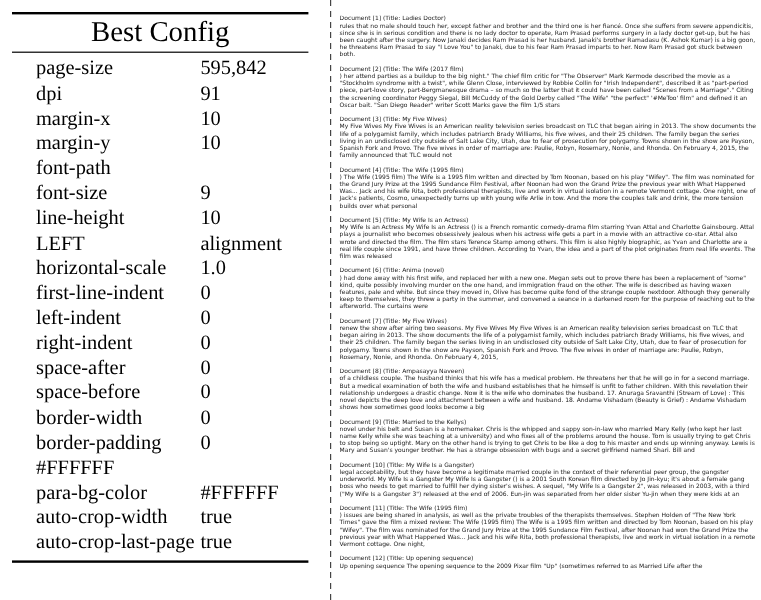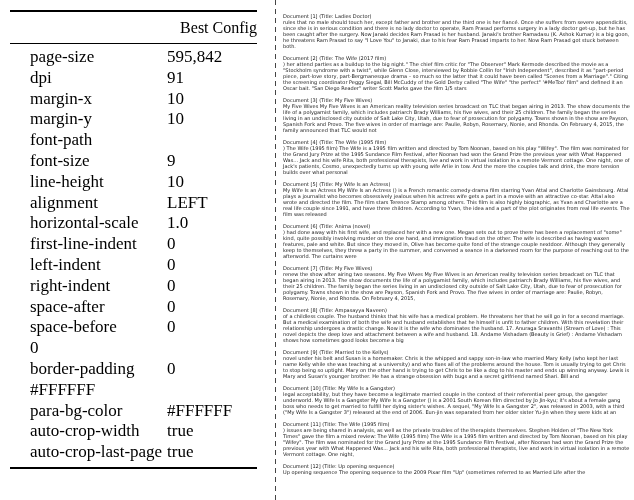--- a/index.html
+++ b/index.html
@@ -4,21 +4,21 @@
 <style>
   html,body{margin:0;padding:0;}
   body{
     width:634px;height:500px;background:#ffffff;position:relative;overflow:hidden;
     font-family:"Liberation Serif", serif;color:#000;
   }
   
   .config{position:absolute;left:10px;top:10px;width:247px;}
   .rule{height:0;border:0;border-top:2px solid #000;margin:0;}
   .rule-mid{border-top-width:1.5px;}
-  .config-title{text-align:right;font-size:16px;line-height:31px;height:31px;}
+  .config-title{text-align:center;font-size:24px;line-height:31px;height:31px;}
   .rows{padding:3px 0 4px 0;}
   .crow{display:grid;grid-template-columns:137px auto;padding-left:20px;height:20.8px;
         font-size:17px;line-height:20.8px;white-space:nowrap;}
   
   .vdash{position:absolute;left:275px;top:0;width:1px;height:500px;
          background:repeating-linear-gradient(to bottom,#444 0 5px,transparent 5px 9px);}
   
   .docs{position:absolute;left:283px;top:13px;width:347px;
         font-family:"DejaVu Sans", sans-serif;font-size:5px;line-height:6px;color:#1a1a1a;}
   .doc{margin:0 0 6px 0;}
@@ -54,22 +54,22 @@
       </div>
     <div class="crow">
         <span>font-size</span>
         <span>9</span>
       </div>
     <div class="crow">
         <span>line-height</span>
         <span>10</span>
       </div>
     <div class="crow">
+        <span>LEFT</span>
         <span>alignment</span>
-        <span>LEFT</span>
       </div>
     <div class="crow">
         <span>horizontal-scale</span>
         <span>1.0</span>
       </div>
     <div class="crow">
         <span>first-line-indent</span>
         <span>0</span>
       </div>
     <div class="crow">
@@ -82,20 +82,21 @@
       </div>
     <div class="crow">
         <span>space-after</span>
         <span>0</span>
       </div>
     <div class="crow">
         <span>space-before</span>
         <span>0</span>
       </div>
     <div class="crow">
+        <span>border-width</span>
         <span>0</span>
       </div>
     <div class="crow">
         <span>border-padding</span>
         <span>0</span>
       </div>
     <div class="crow">
         <span>#FFFFFF</span>
       </div>
     <div class="crow">

